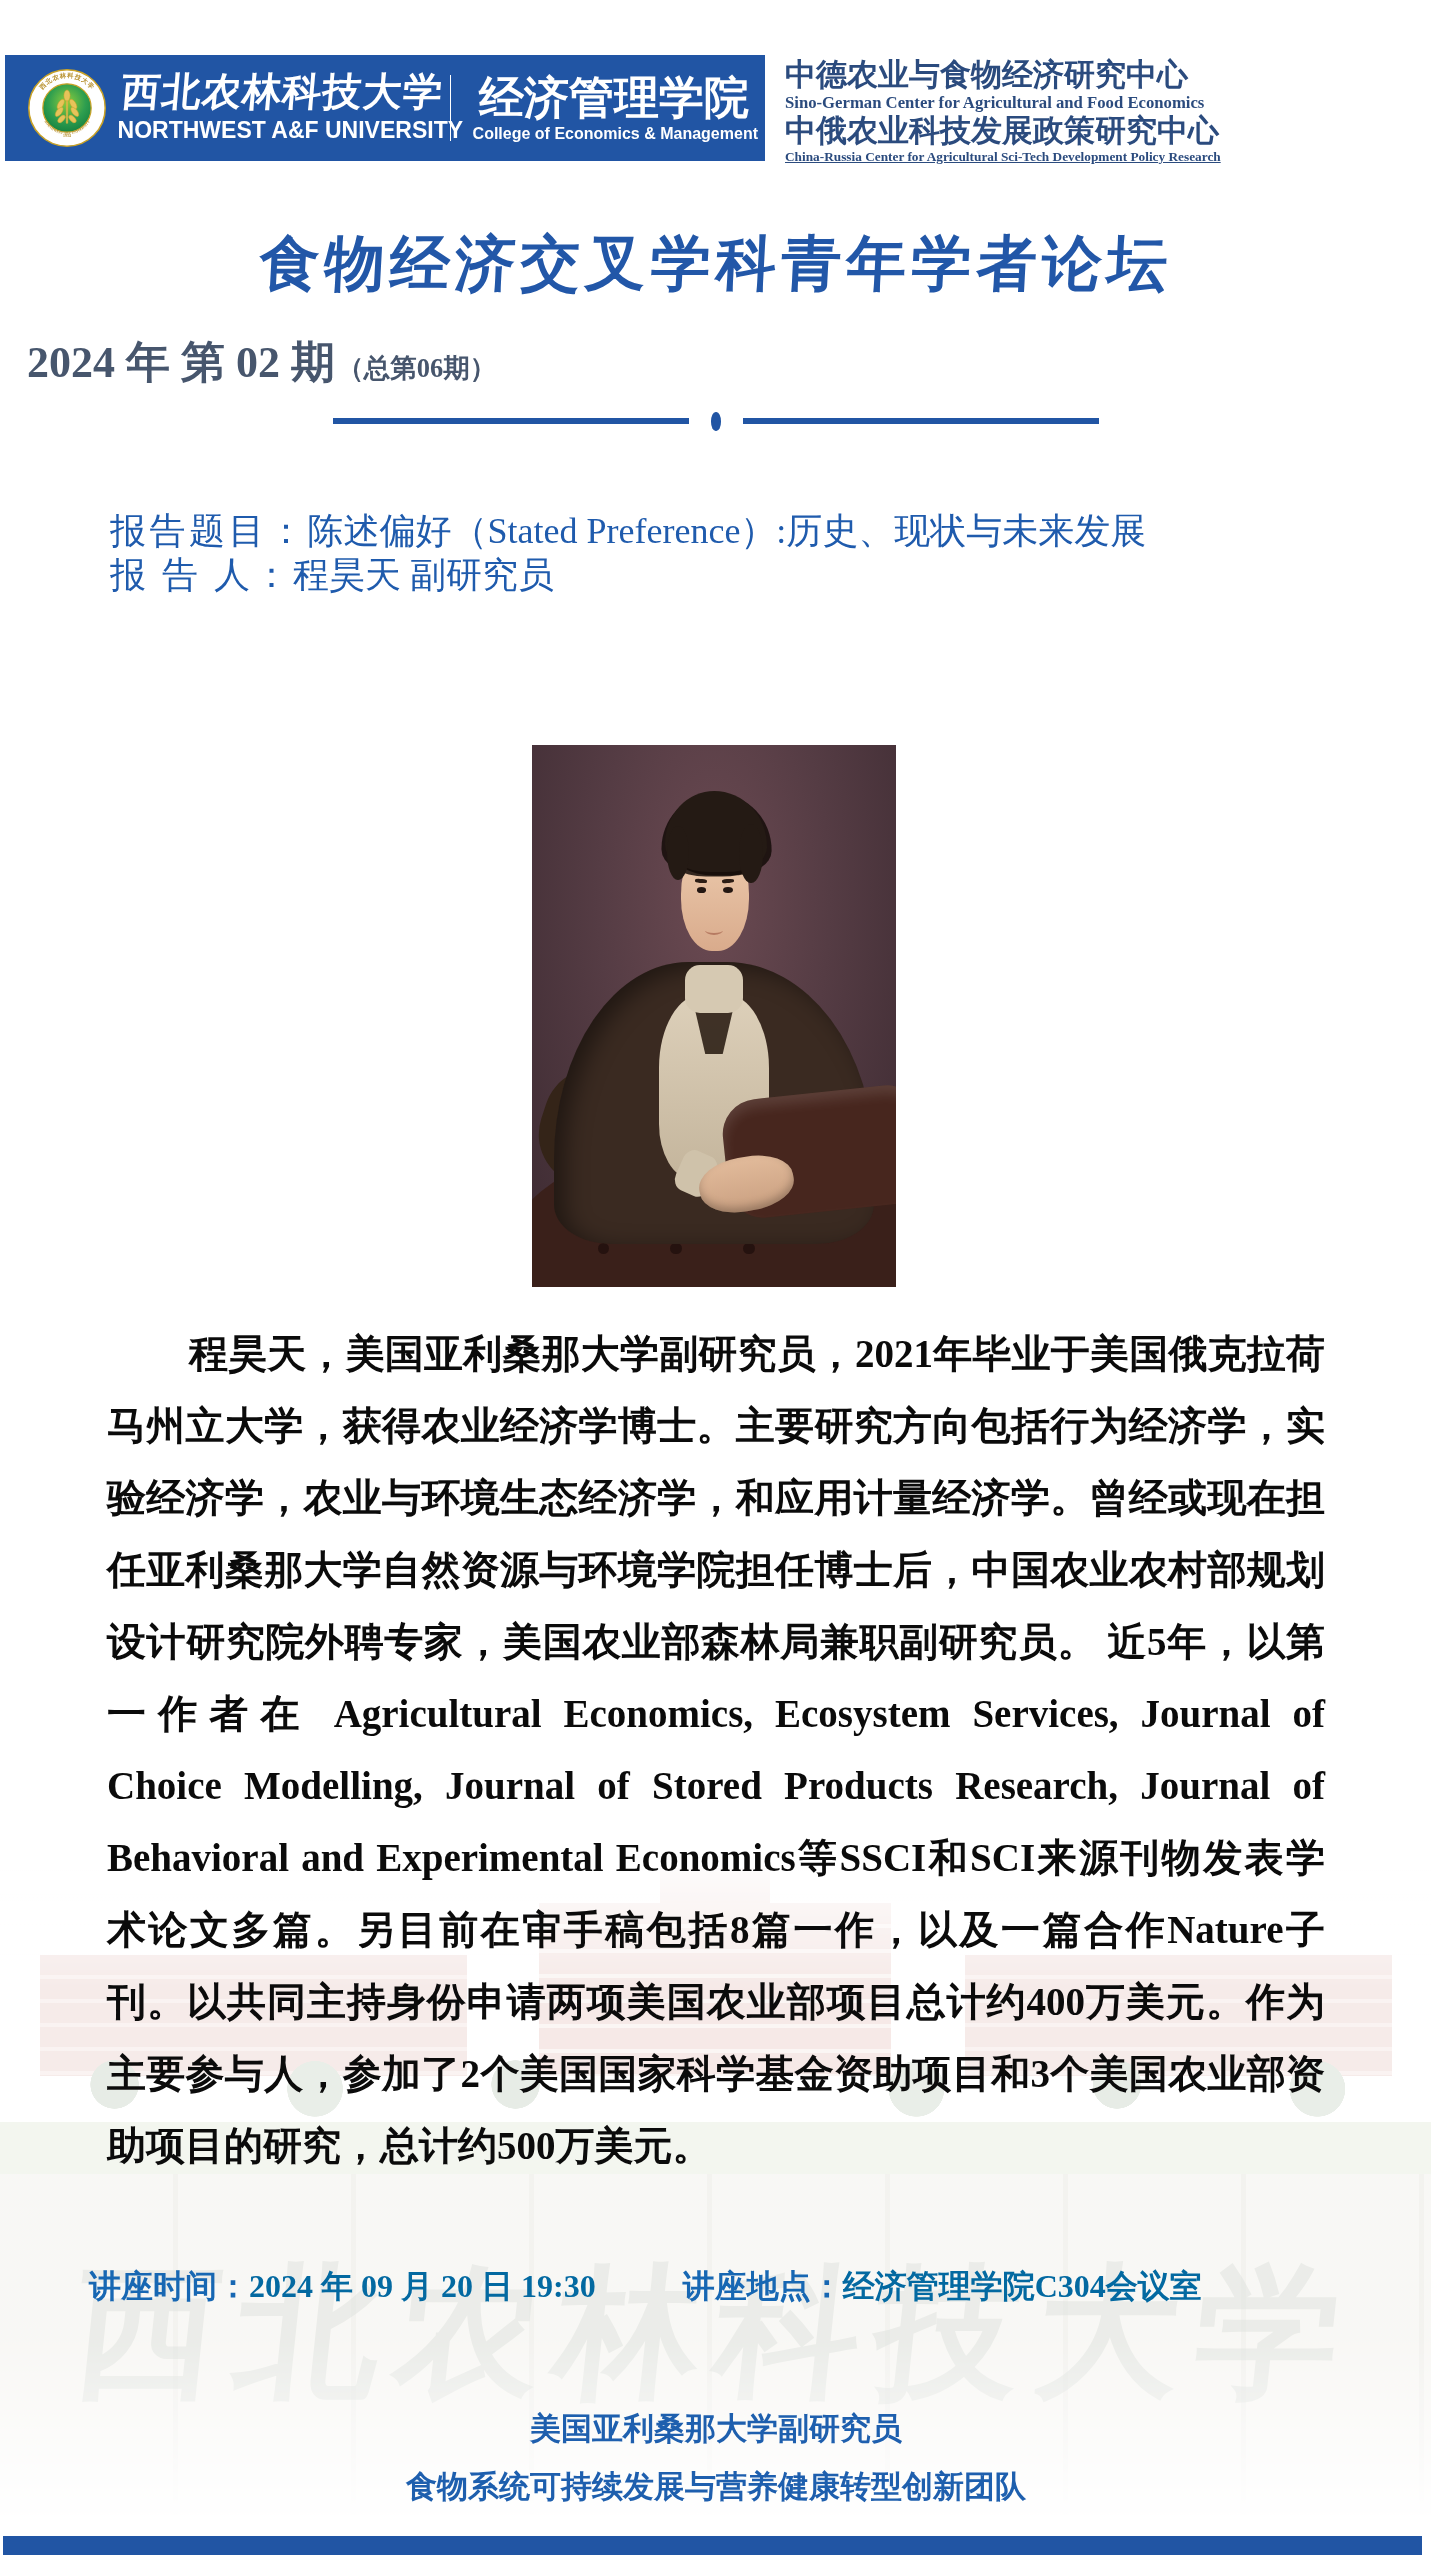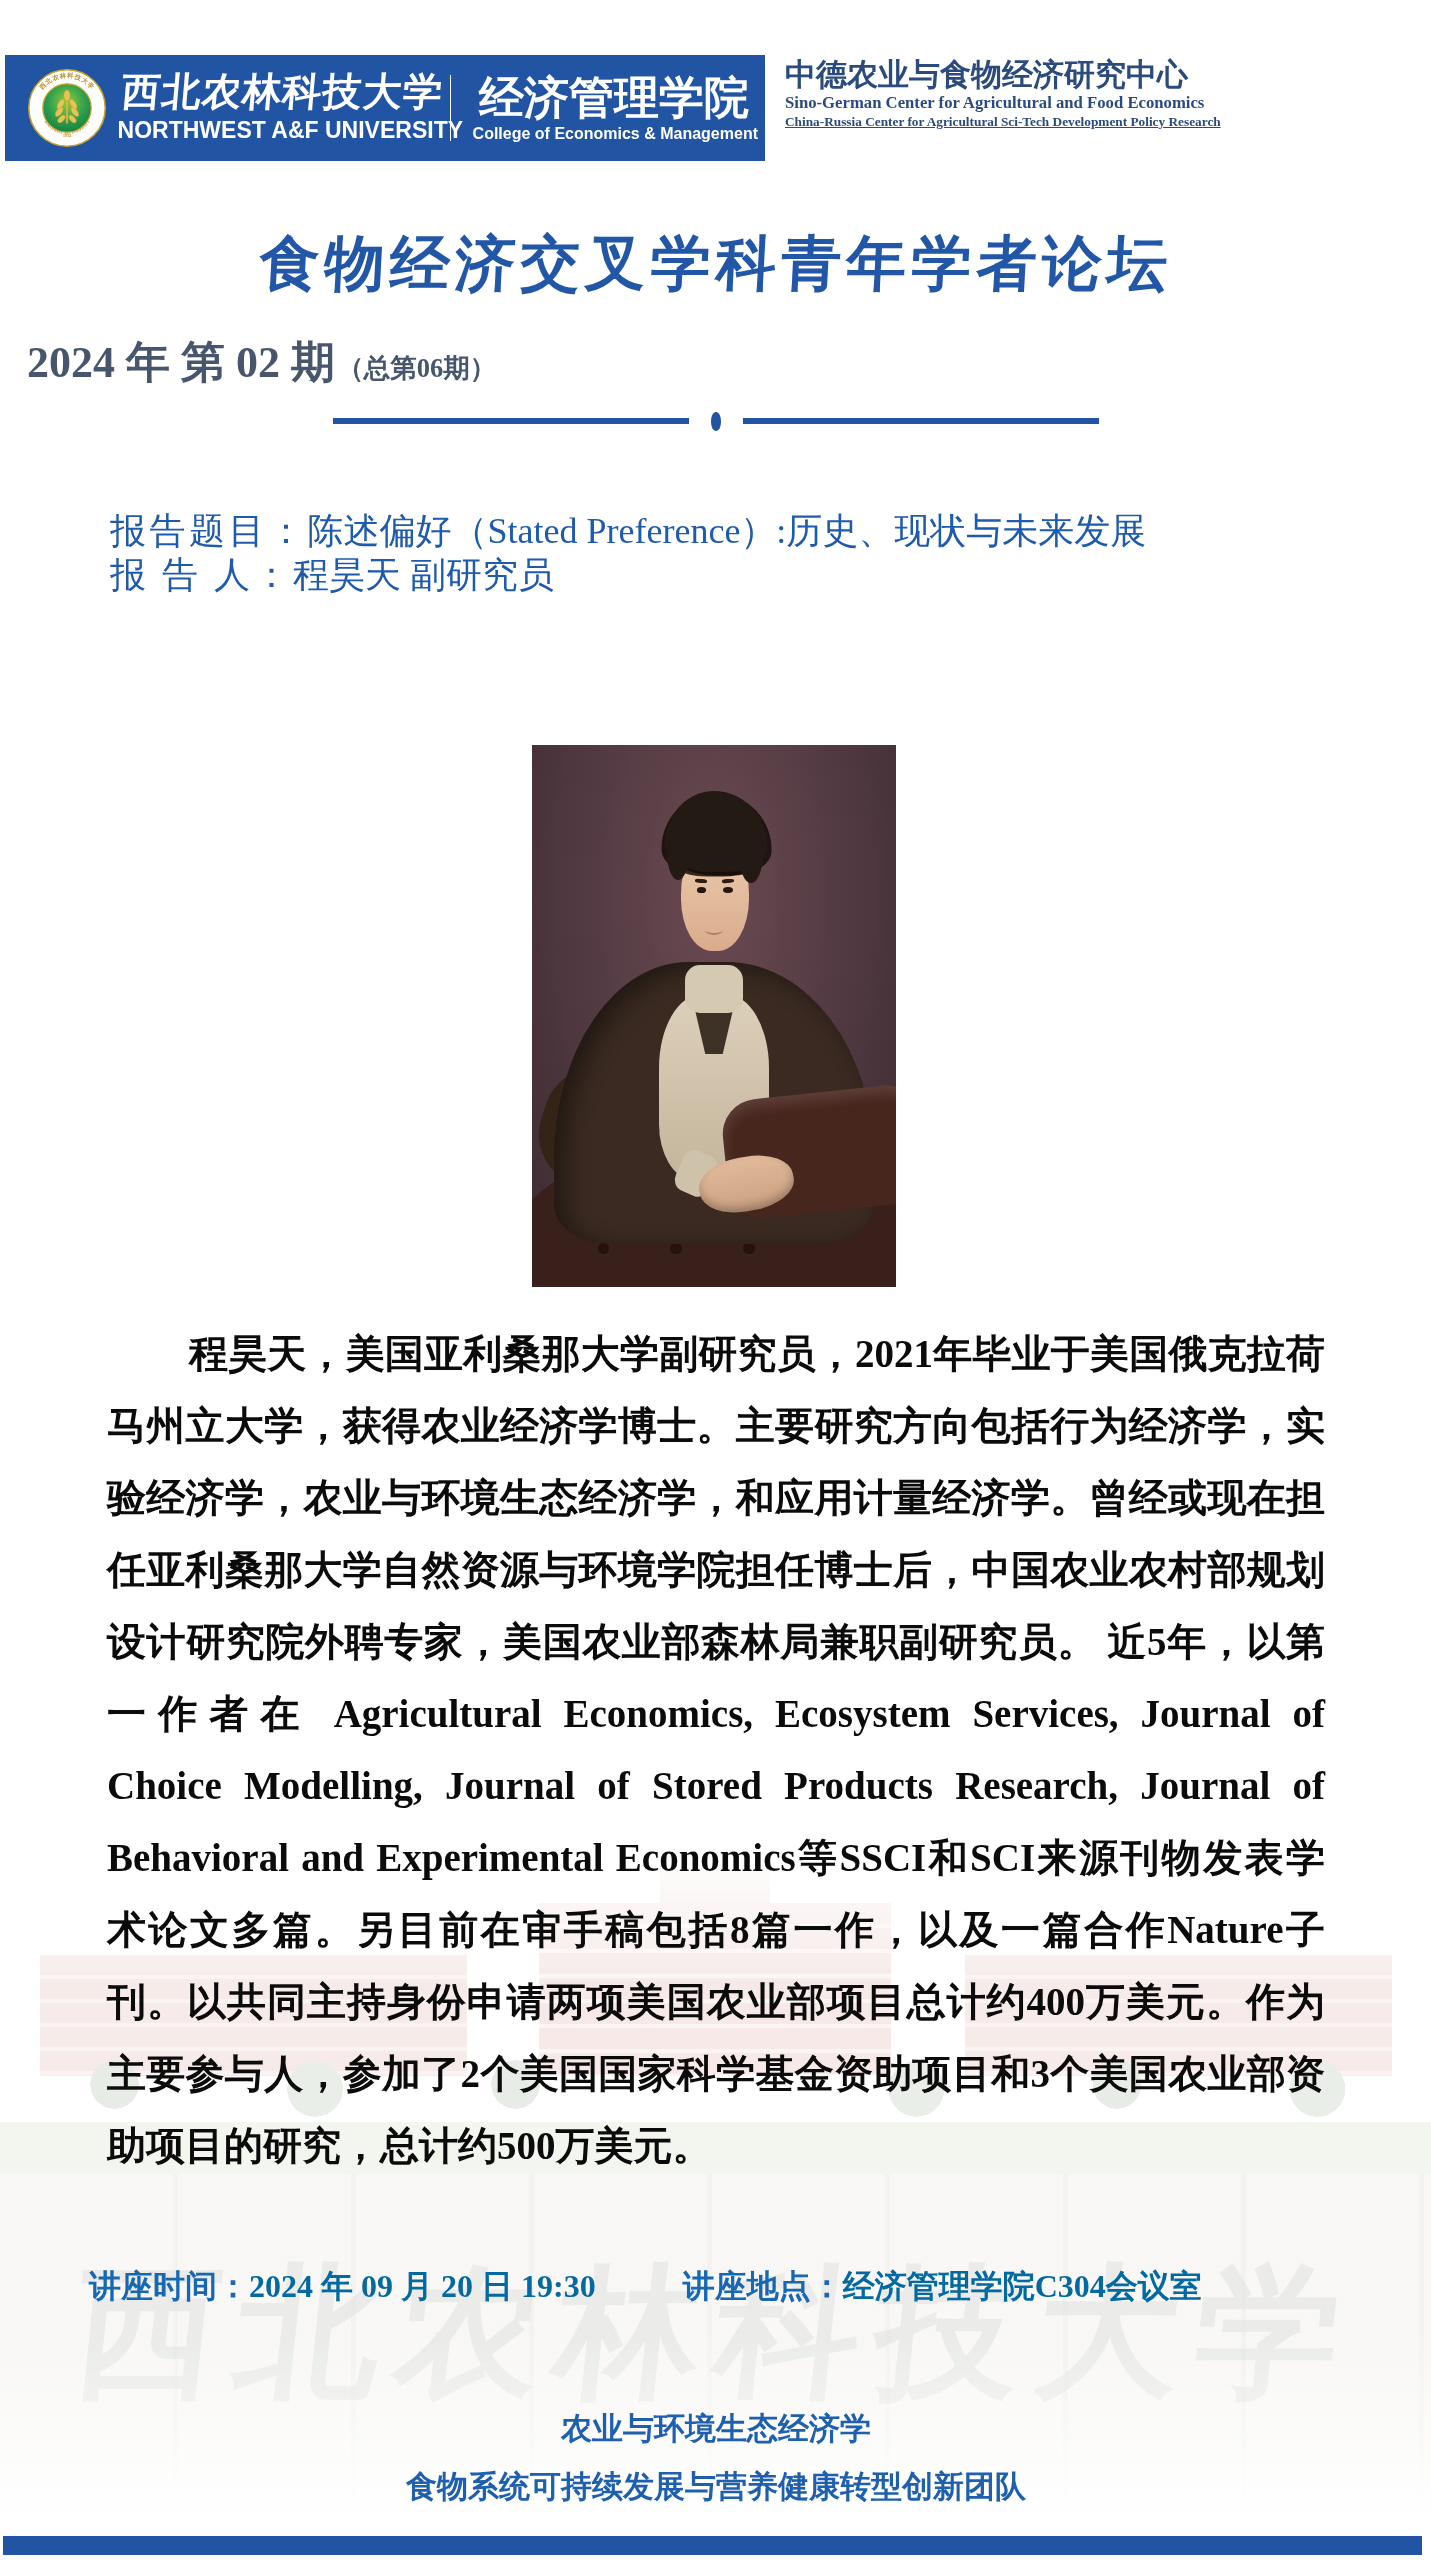--- a/index.html
+++ b/index.html
@@ -156,20 +156,21 @@
     <div class="uni-cn">西北农林科技大学</div>
     <div class="uni-en">NORTHWEST A&amp;F UNIVERSITY</div>
     <div class="banner-divider"></div>
     <div class="col-cn">经济管理学院</div>
     <div class="col-en">College of Economics &amp; Management</div>
   </div>
 
   <div class="centers">
     <div class="center-cn">中德农业与食物经济研究中心</div>
     <div class="center-en">Sino-German Center for Agricultural and Food Economics</div>
+    <div class="center-cn">中俄农业科技发展政策研究中心</div>
     <div class="center-en small">China-Russia Center for Agricultural Sci-Tech Development Policy Research</div>
   </div>
 
   <div class="main-title">食物经济交叉学科青年学者论坛</div>
   <div class="issue-line">
     <span class="issue-main">2024 年 第 02 期</span>
     <span class="issue-note">（总第06期）</span>
   </div>
   <div class="title-divider">
     <span class="td-line"></span>
@@ -219,19 +220,19 @@
     <div class="wm-calligraphy">西北农林科技大学</div>
     <div class="wm-fade"></div>
   </div>
 
   <div class="bio">程昊天，美国亚利桑那大学副研究员，2021年毕业于美国俄克拉荷马州立大学，获得农业经济学博士。主要研究方向包括行为经济学，实验经济学，农业与环境生态经济学，和应用计量经济学。曾经或现在担任亚利桑那大学自然资源与环境学院担任博士后，中国农业农村部规划设计研究院外聘专家，美国农业部森林局兼职副研究员。 近5年，以第一作者在 Agricultural Economics, Ecosystem Services, Journal of Choice Modelling, Journal of Stored Products Research, Journal of Behavioral and Experimental Economics等SSCI和SCI来源刊物发表学术论文多篇。另目前在审手稿包括8篇一作，以及一篇合作Nature子刊。以共同主持身份申请两项美国农业部项目总计约400万美元。作为主要参与人，参加了2个美国国家科学基金资助项目和3个美国农业部资助项目的研究，总计约500万美元。</div>
 
   <div class="schedule">
     <span class="sch-label">讲座时间：</span><span class="sch-value">2024 年 09 月 20 日 19:30</span><span class="sch-gap"></span><span class="sch-label">讲座地点：</span><span class="sch-value">经济管理学院C304会议室</span>
   </div>
 
-  <div class="team t1">农业与环境生态经济学</div>
+  <div class="team t1">美国亚利桑那大学副研究员</div>
   <div class="team t2">食物系统可持续发展与营养健康转型创新团队</div>
 
   <div class="bottom-bar"></div>
 
 </div>
 
 
 </body></html>

